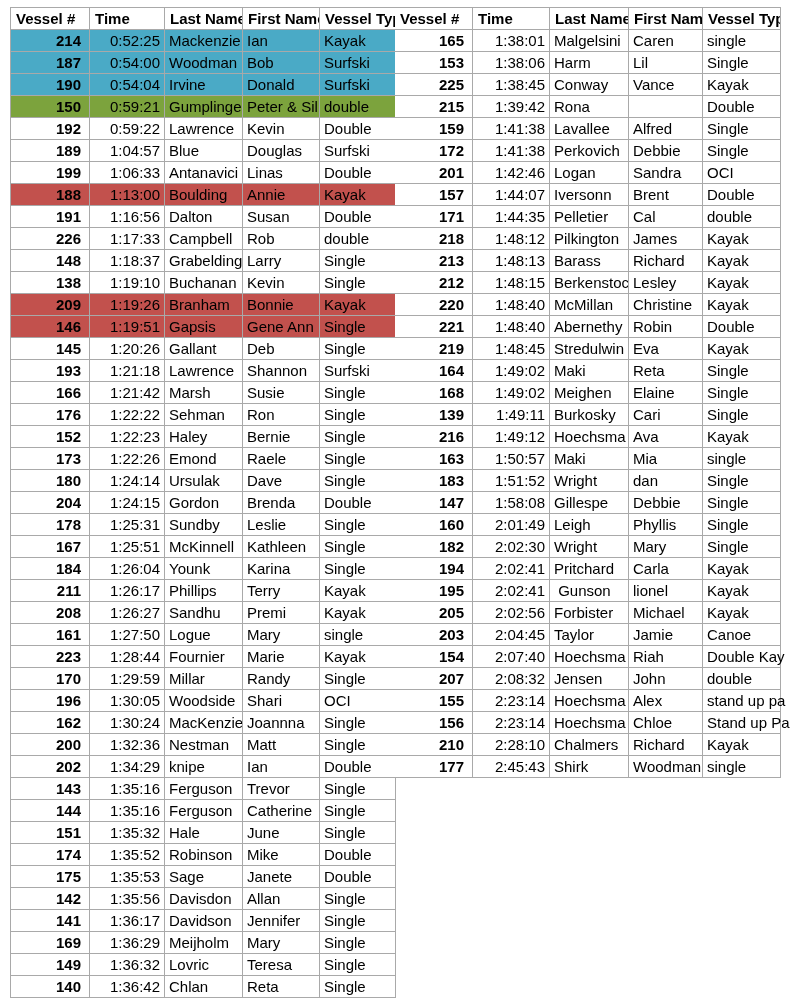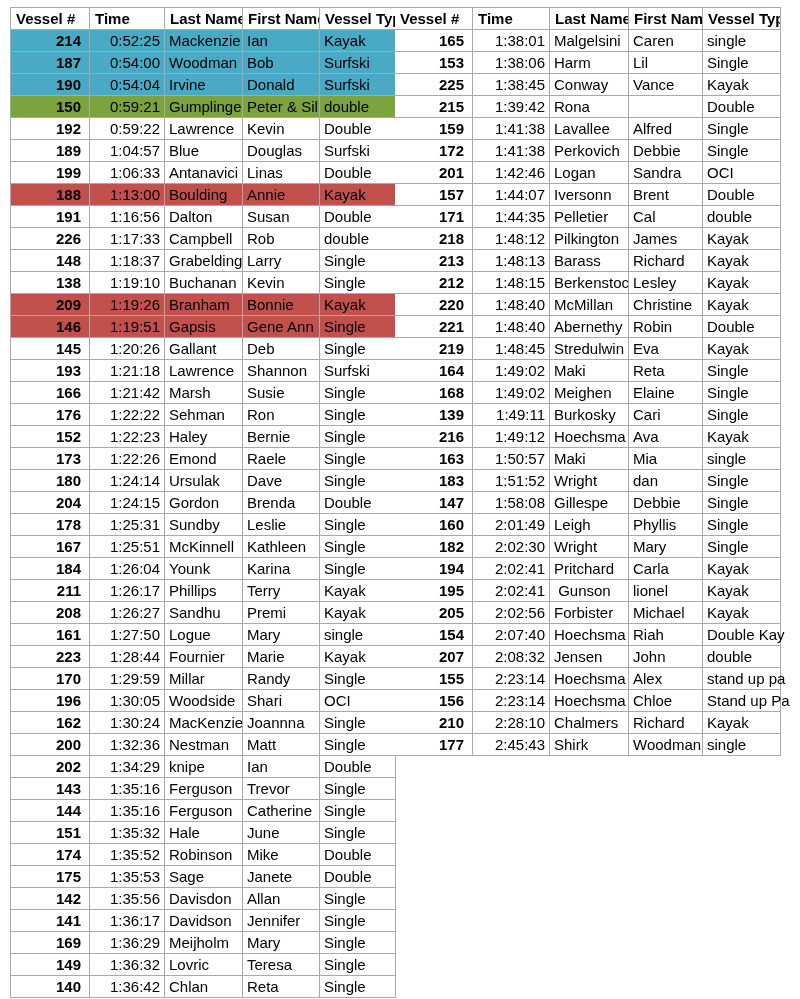--- a/index.html
+++ b/index.html
@@ -554,20 +554,27 @@
         <div class="cell c-type" style="width: 78px;">Kayak</div>
       </div>
       <div class="row">
         <div class="cell c-vessel" style="width: 78px;">205</div>
         <div class="cell c-time" style="width: 77px;">2:02:56</div>
         <div class="cell c-last" style="width: 79px;">Forbister</div>
         <div class="cell c-first" style="width: 74px;">Michael</div>
         <div class="cell c-type" style="width: 78px;">Kayak</div>
       </div>
       <div class="row">
+        <div class="cell c-vessel" style="width: 78px;">203</div>
+        <div class="cell c-time" style="width: 77px;">2:04:45</div>
+        <div class="cell c-last" style="width: 79px;">Taylor</div>
+        <div class="cell c-first" style="width: 74px;">Jamie</div>
+        <div class="cell c-type" style="width: 78px;">Canoe</div>
+      </div>
+      <div class="row">
         <div class="cell c-vessel" style="width: 78px;">154</div>
         <div class="cell c-time" style="width: 77px;">2:07:40</div>
         <div class="cell c-last" style="width: 79px;">Hoechsma</div>
         <div class="cell c-first" style="width: 74px;">Riah</div>
         <div class="cell c-type" style="width: 78px;">Double Kay</div>
       </div>
       <div class="row">
         <div class="cell c-vessel" style="width: 78px;">207</div>
         <div class="cell c-time" style="width: 77px;">2:08:32</div>
         <div class="cell c-last" style="width: 79px;">Jensen</div>

